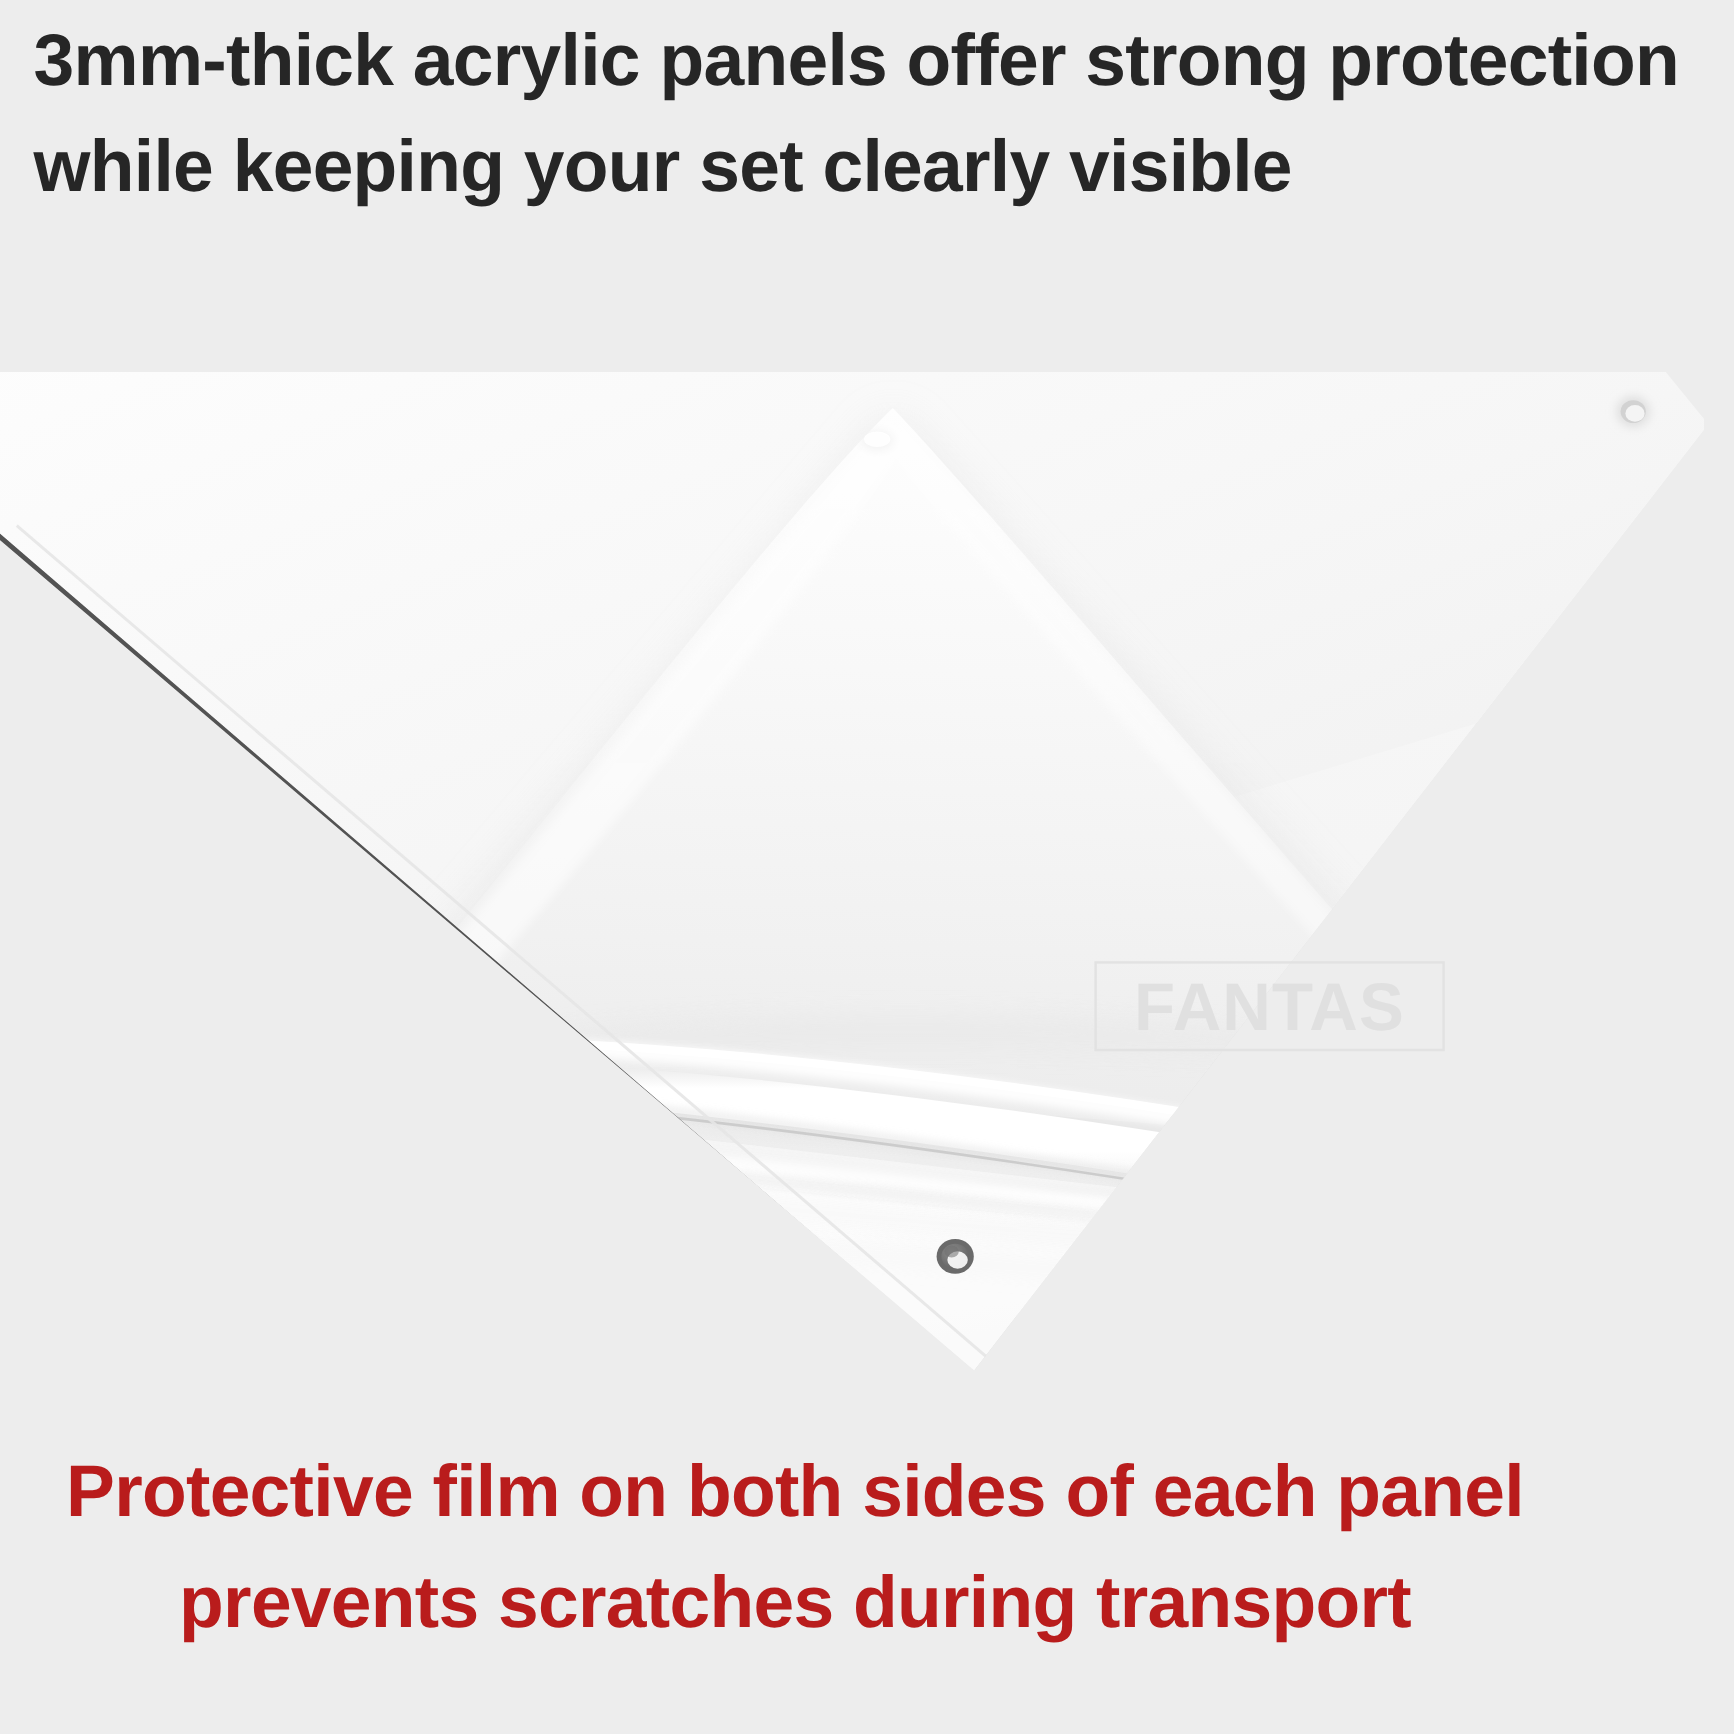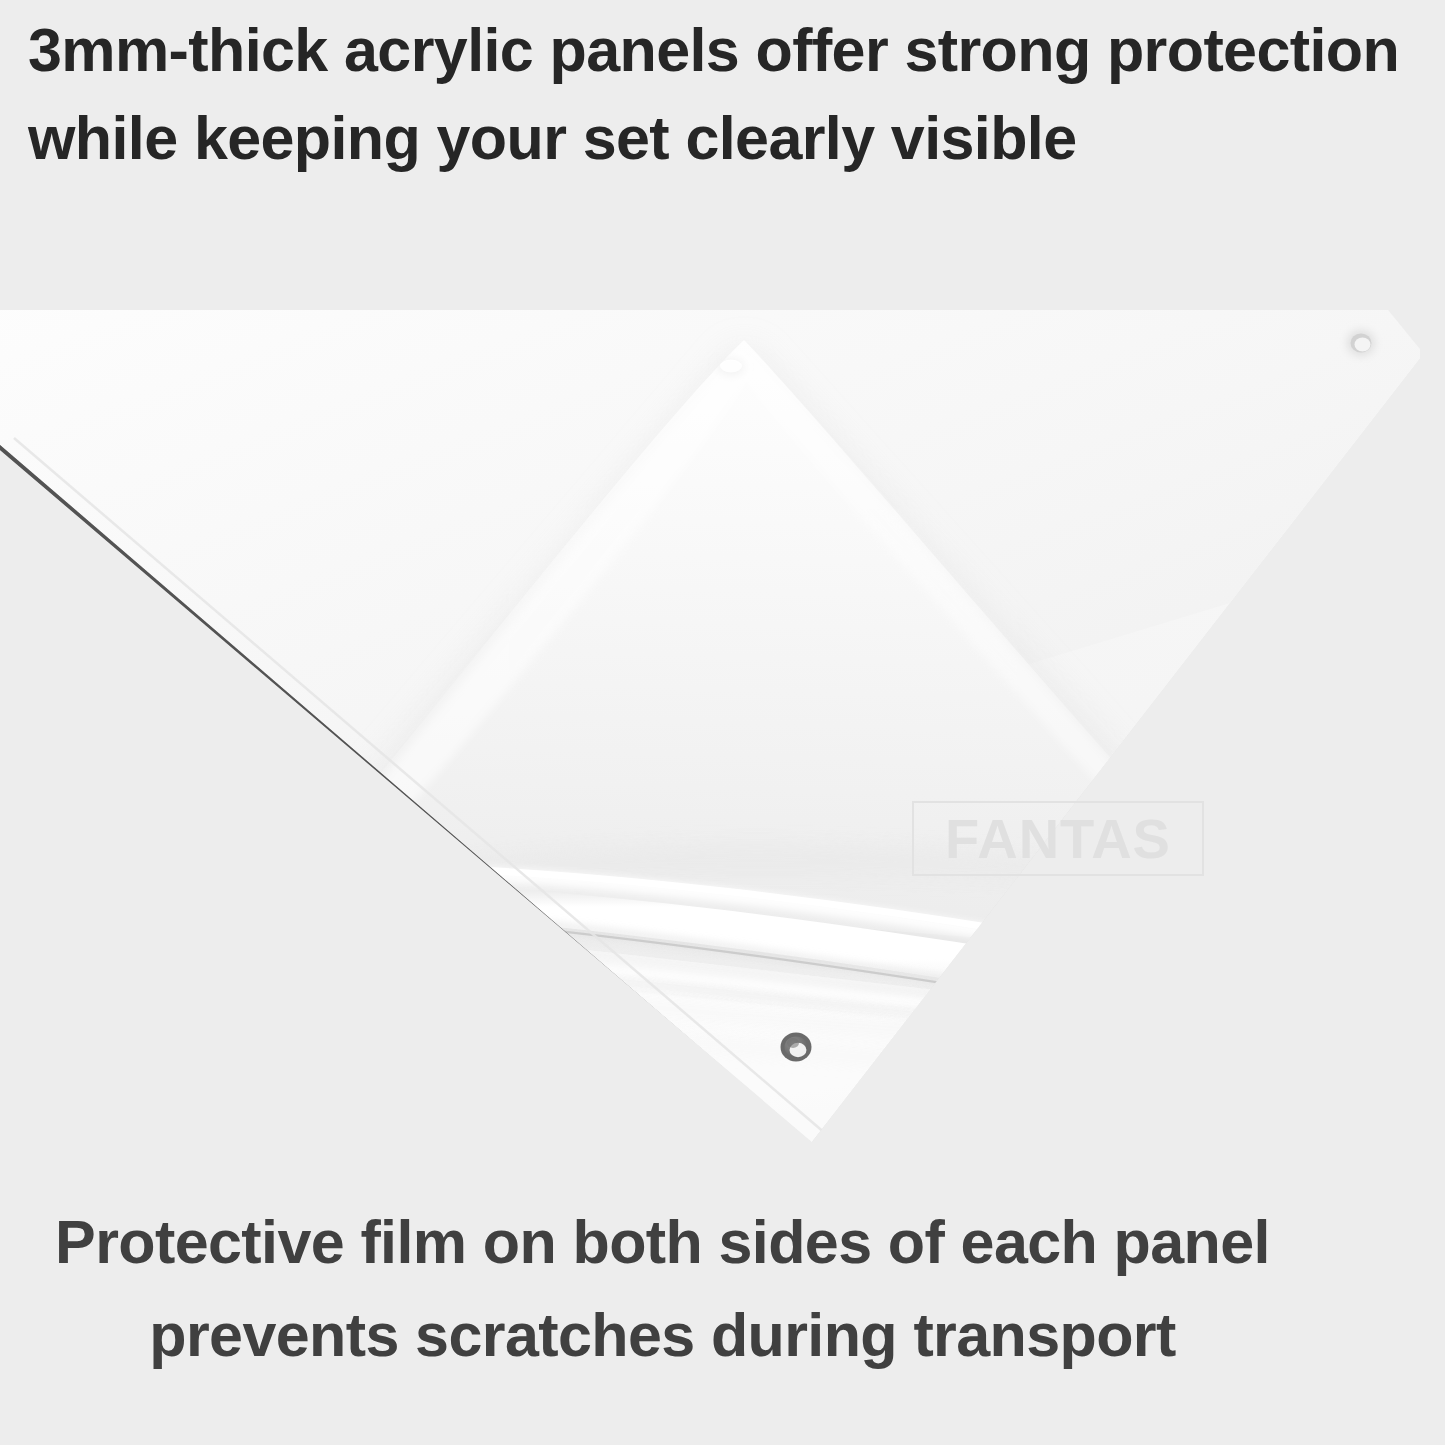--- a/index.html
+++ b/index.html
@@ -28,21 +28,21 @@
 
   
   .caption{
     position:absolute;left:0;top:1196px;width:1325px;
     box-sizing:border-box;
     padding:0 18px;
     font-size:61px;
     line-height:93px;
     font-weight:bold;
     letter-spacing:-0.6px;
-    color:#404040;
+    color:#b91c1c;
     text-align:center;
     font-stretch:condensed;
   }
 
   
   .photo{
     position:absolute;left:0;top:310px;width:1445px;height:840px;
     background:#ededed;
     overflow:hidden;
   }

